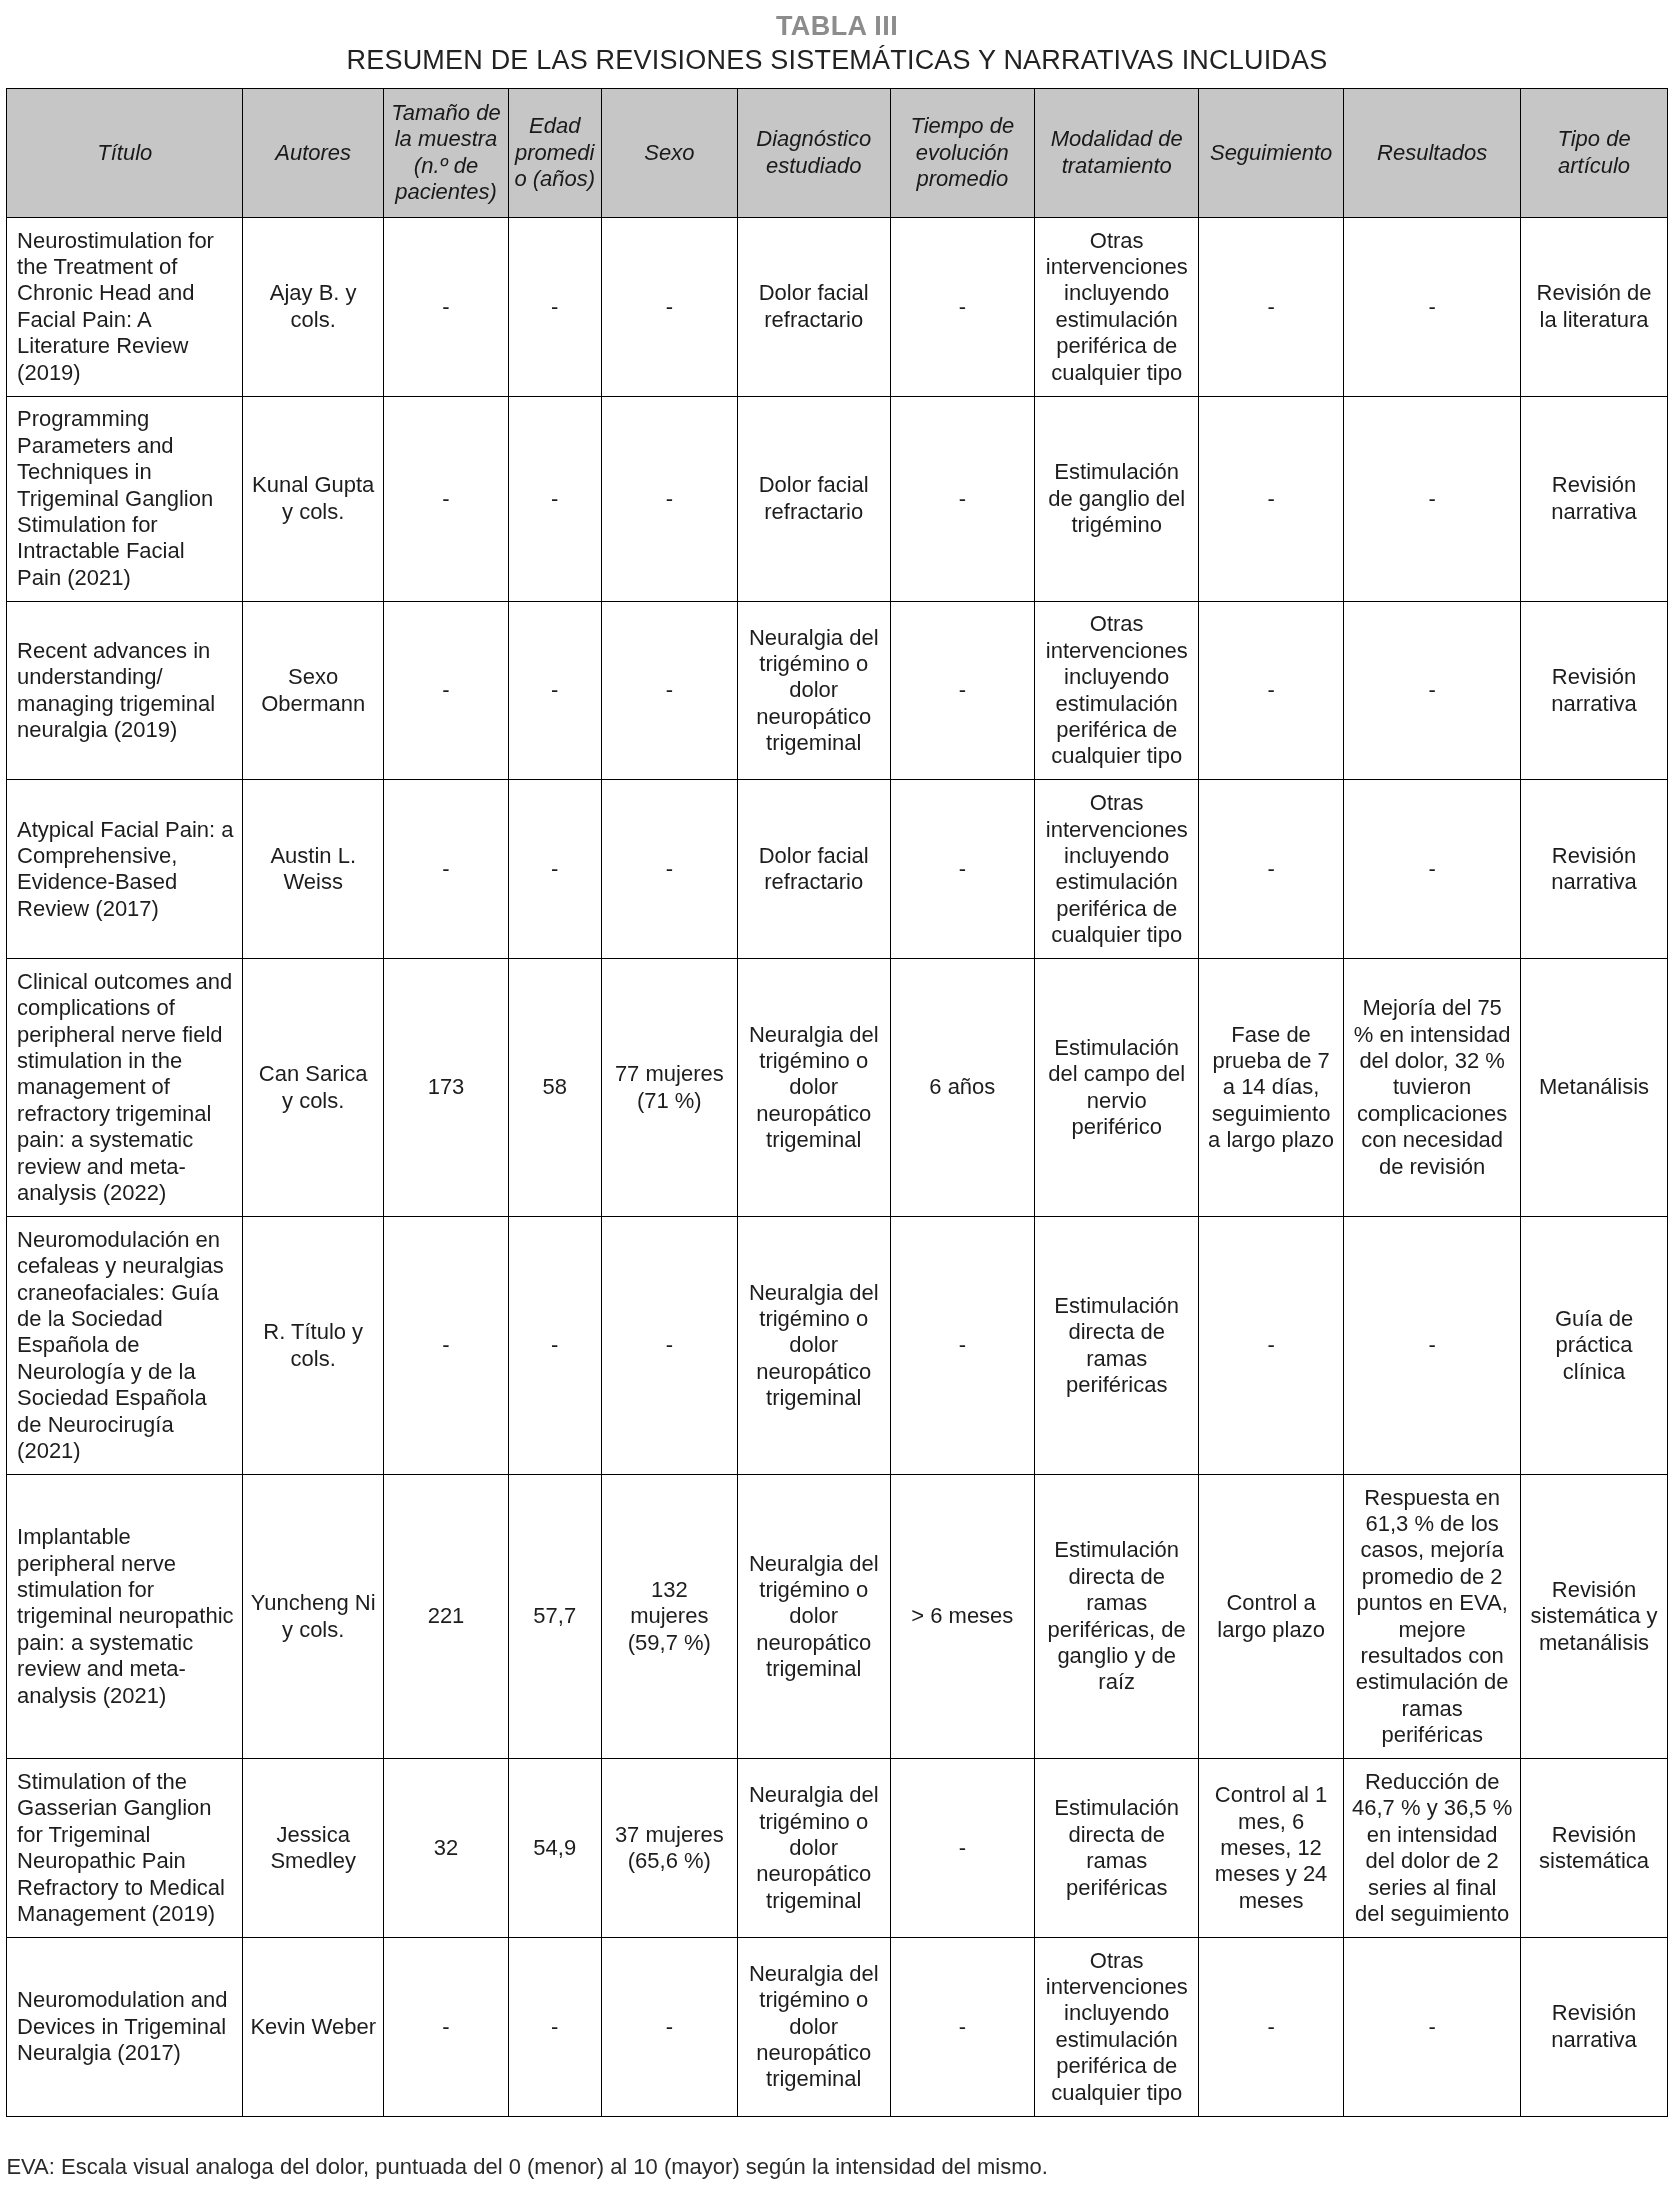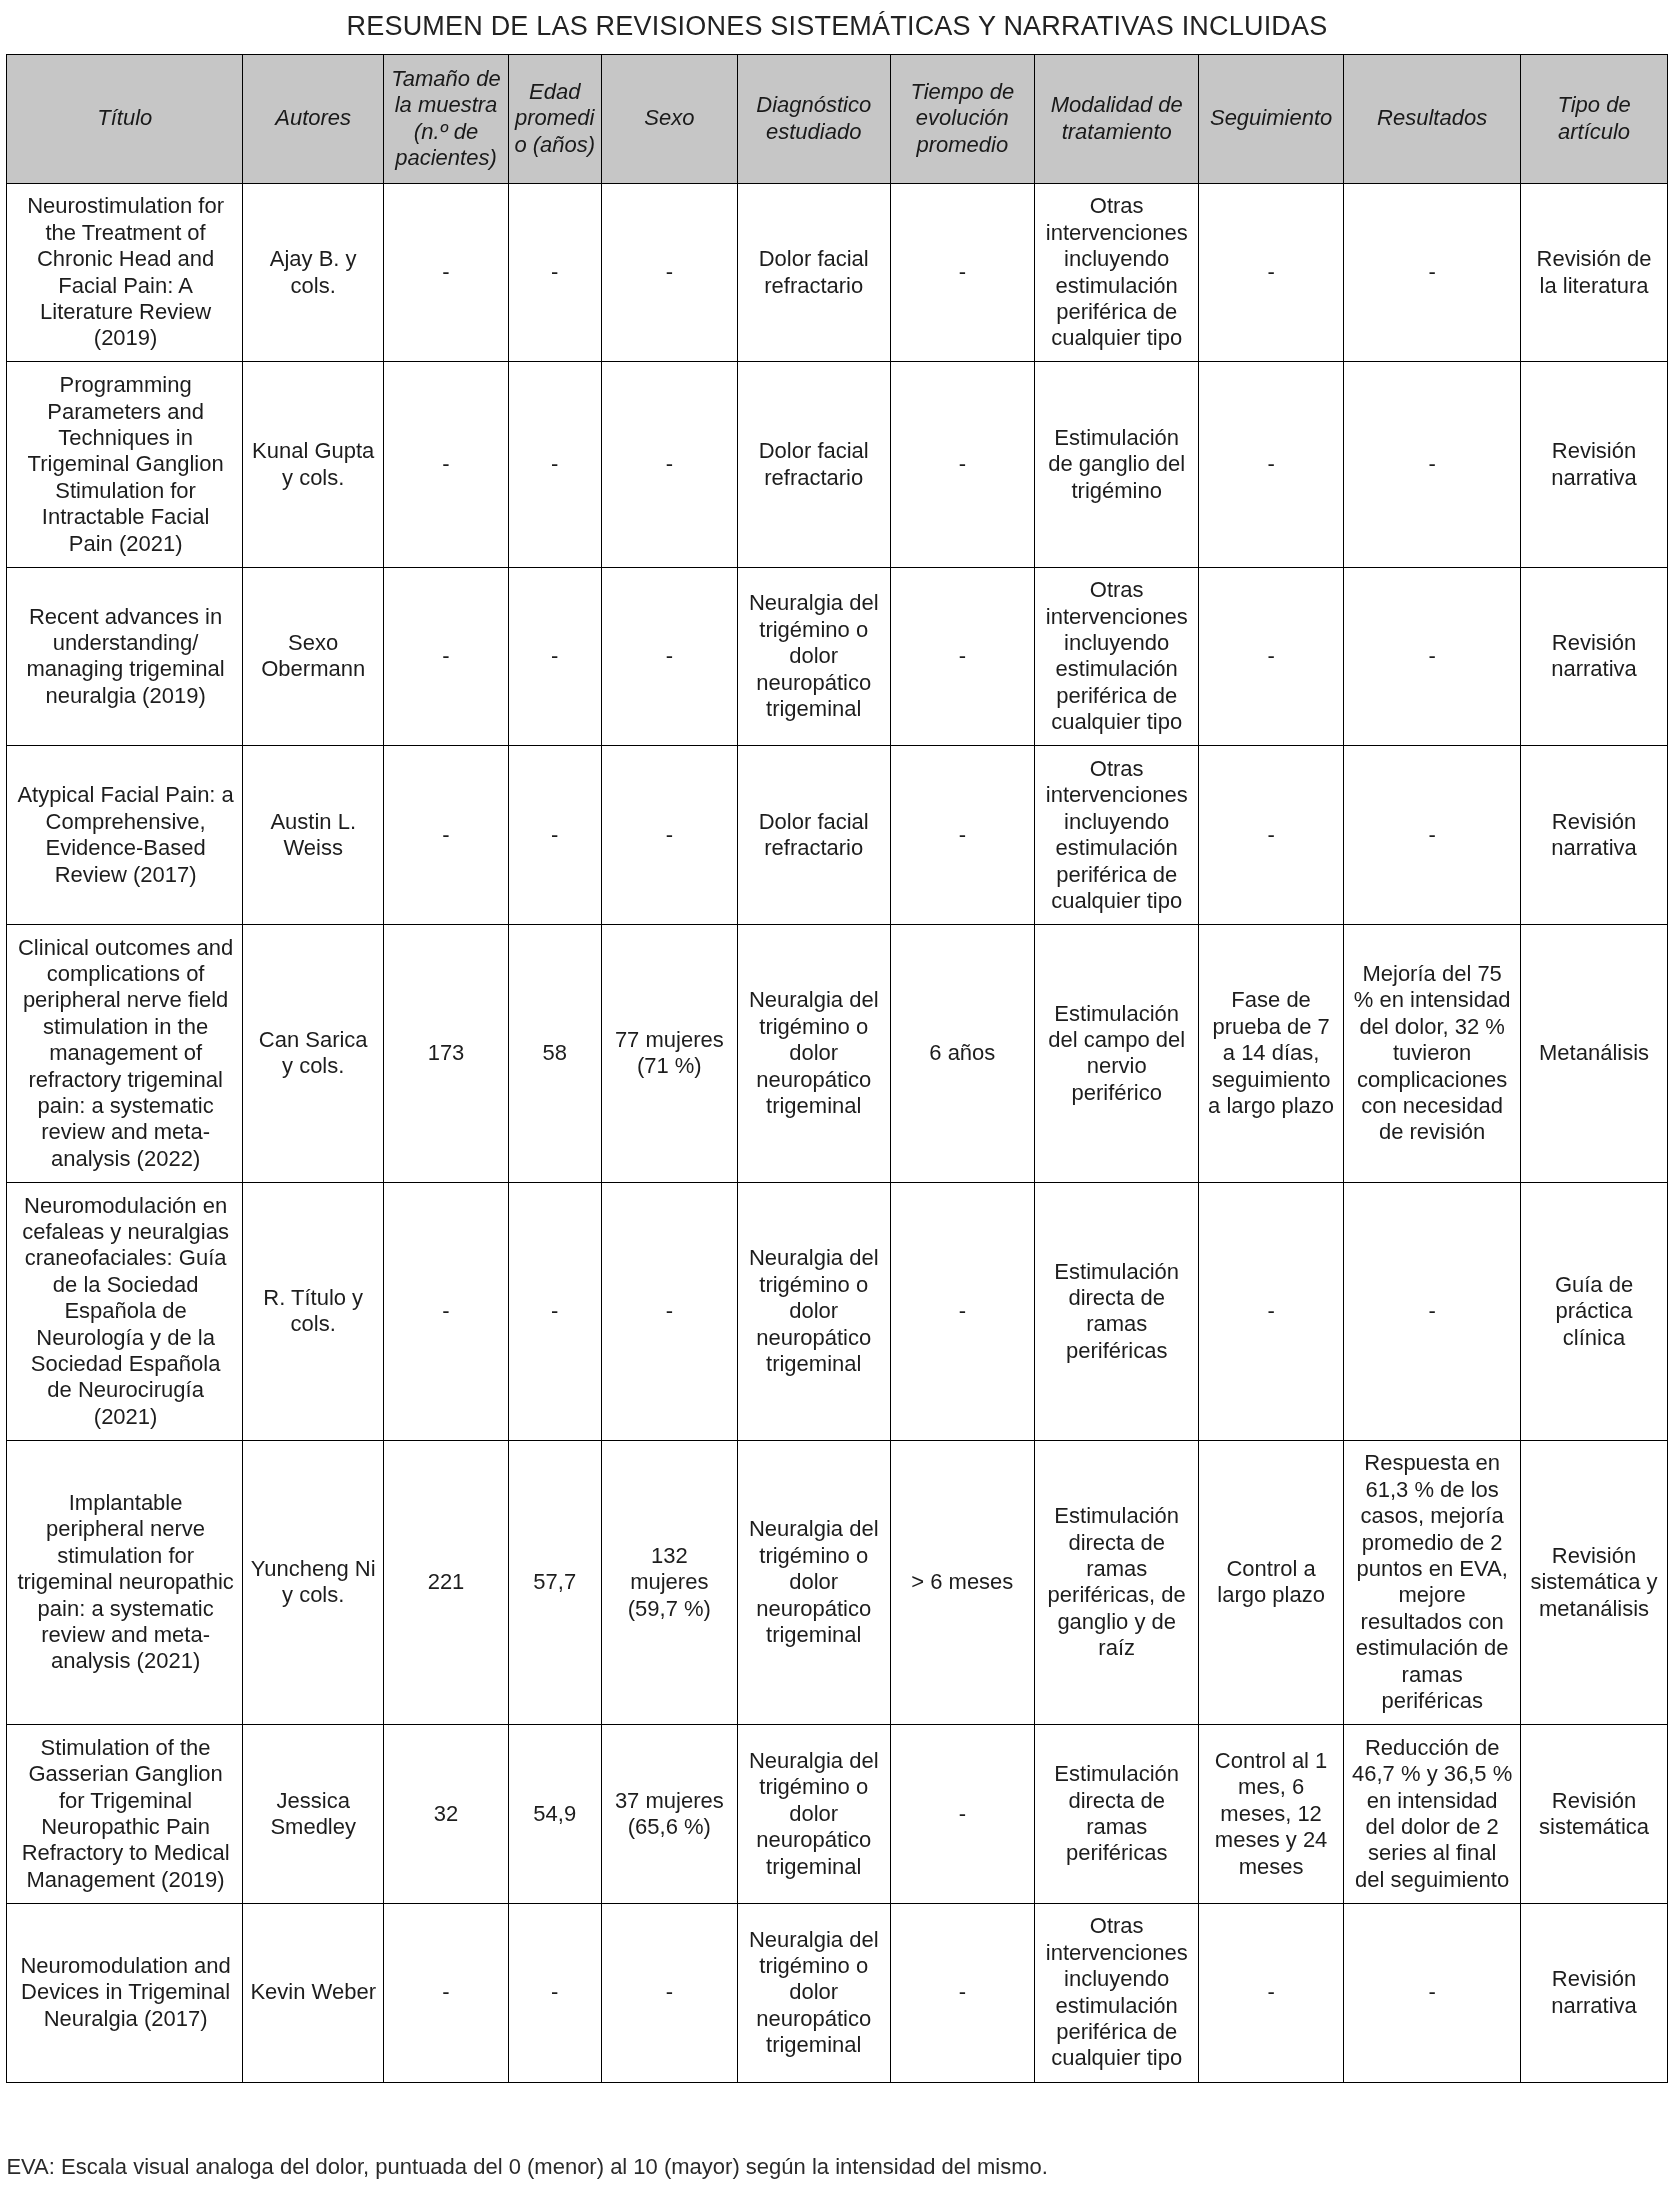--- a/index.html
+++ b/index.html
@@ -50,39 +50,40 @@
     word-wrap: break-word;
   }
   table.review-table thead th {
     background: #c6c6c6;
     font-style: italic;
     font-weight: 400;
     color: #1a1a1a;
     padding: 11.3px 4.8px;
   }
   table.review-table td.col-titulo {
-    text-align: center;
+    text-align: left;
     padding-left: 9.7px;
     padding-right: 8px;
   }
   .footnote {
     text-align: left;
     font-size: 22px;
     color: #2a2a2a;
     margin-top: 13px;
     padding-bottom: 6.4px;
   }
   .spacer { flex: 1; }
 </style>
 </head>
 <body>
 
 <div class="page">
 
   <div class="title-block">
+    <div class="title-line1">TABLA III</div>
     <div class="title-line2">RESUMEN DE LAS REVISIONES SISTEMÁTICAS Y NARRATIVAS INCLUIDAS</div>
   </div>
 
   <table class="review-table">
     <colgroup>
       <col style="width:14.2%">
       <col style="width:8.5%">
       <col style="width:7.5%">
       <col style="width:5.6%">
       <col style="width:8.2%">

